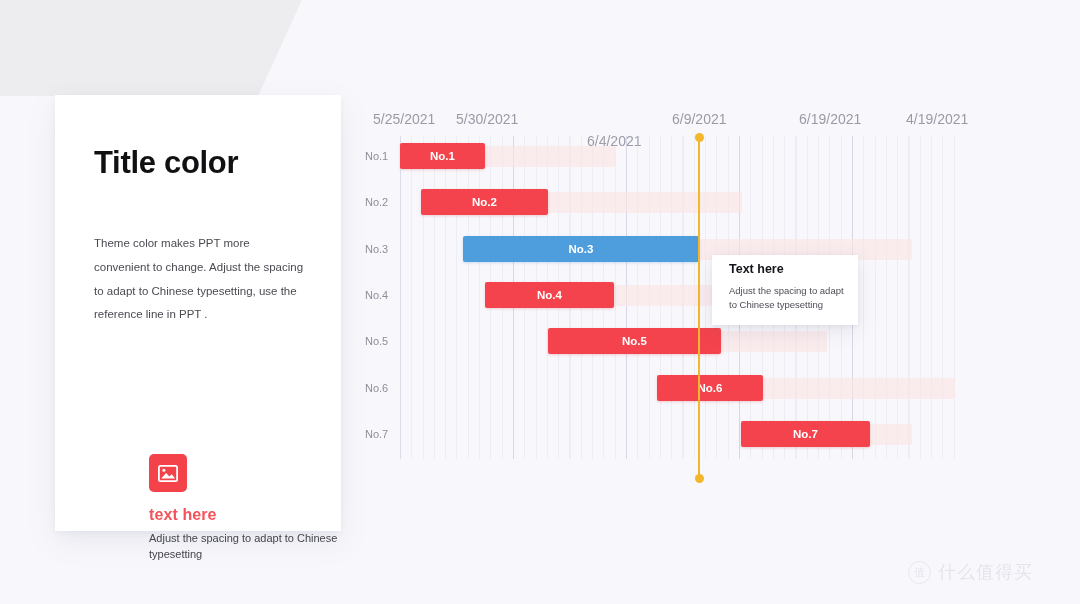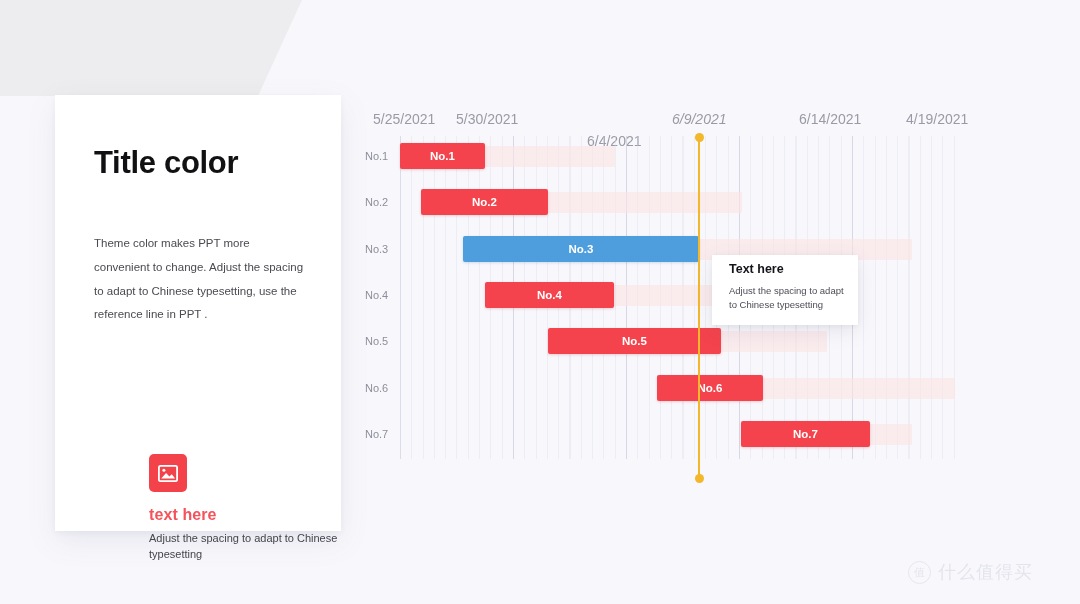--- a/index.html
+++ b/index.html
@@ -156,22 +156,22 @@
     <div class="card-sub">text here</div>
     <div class="card-note">Adjust the spacing to adapt to Chinese typesetting</div>
   </div>
 
   <div class="gantt">
 
     <div id="axis-labels">
         <div class="axis-label" style="left: 373px;">5/25/2021</div>
         <div class="axis-label" style="left: 456px;">5/30/2021</div>
         <div class="axis-label" style="left: 587px; margin-top: 22px;">6/4/2021</div>
-        <div class="axis-label" style="left: 672px; font-style: italic;">6/9/2021</div>
-        <div class="axis-label" style="left: 799px;">6/14/2021</div>
+        <div class="axis-label" style="left: 672px;">6/9/2021</div>
+        <div class="axis-label" style="left: 799px;">6/19/2021</div>
         <div class="axis-label" style="left: 906px;">4/19/2021</div>
       </div>
 
     <div class="plot">
       <div class="plot-stripes"></div>
       <div class="plot-majors"></div>
     </div>
     <div class="axis-y-line"></div>
 
     <div id="gantt-rows">

